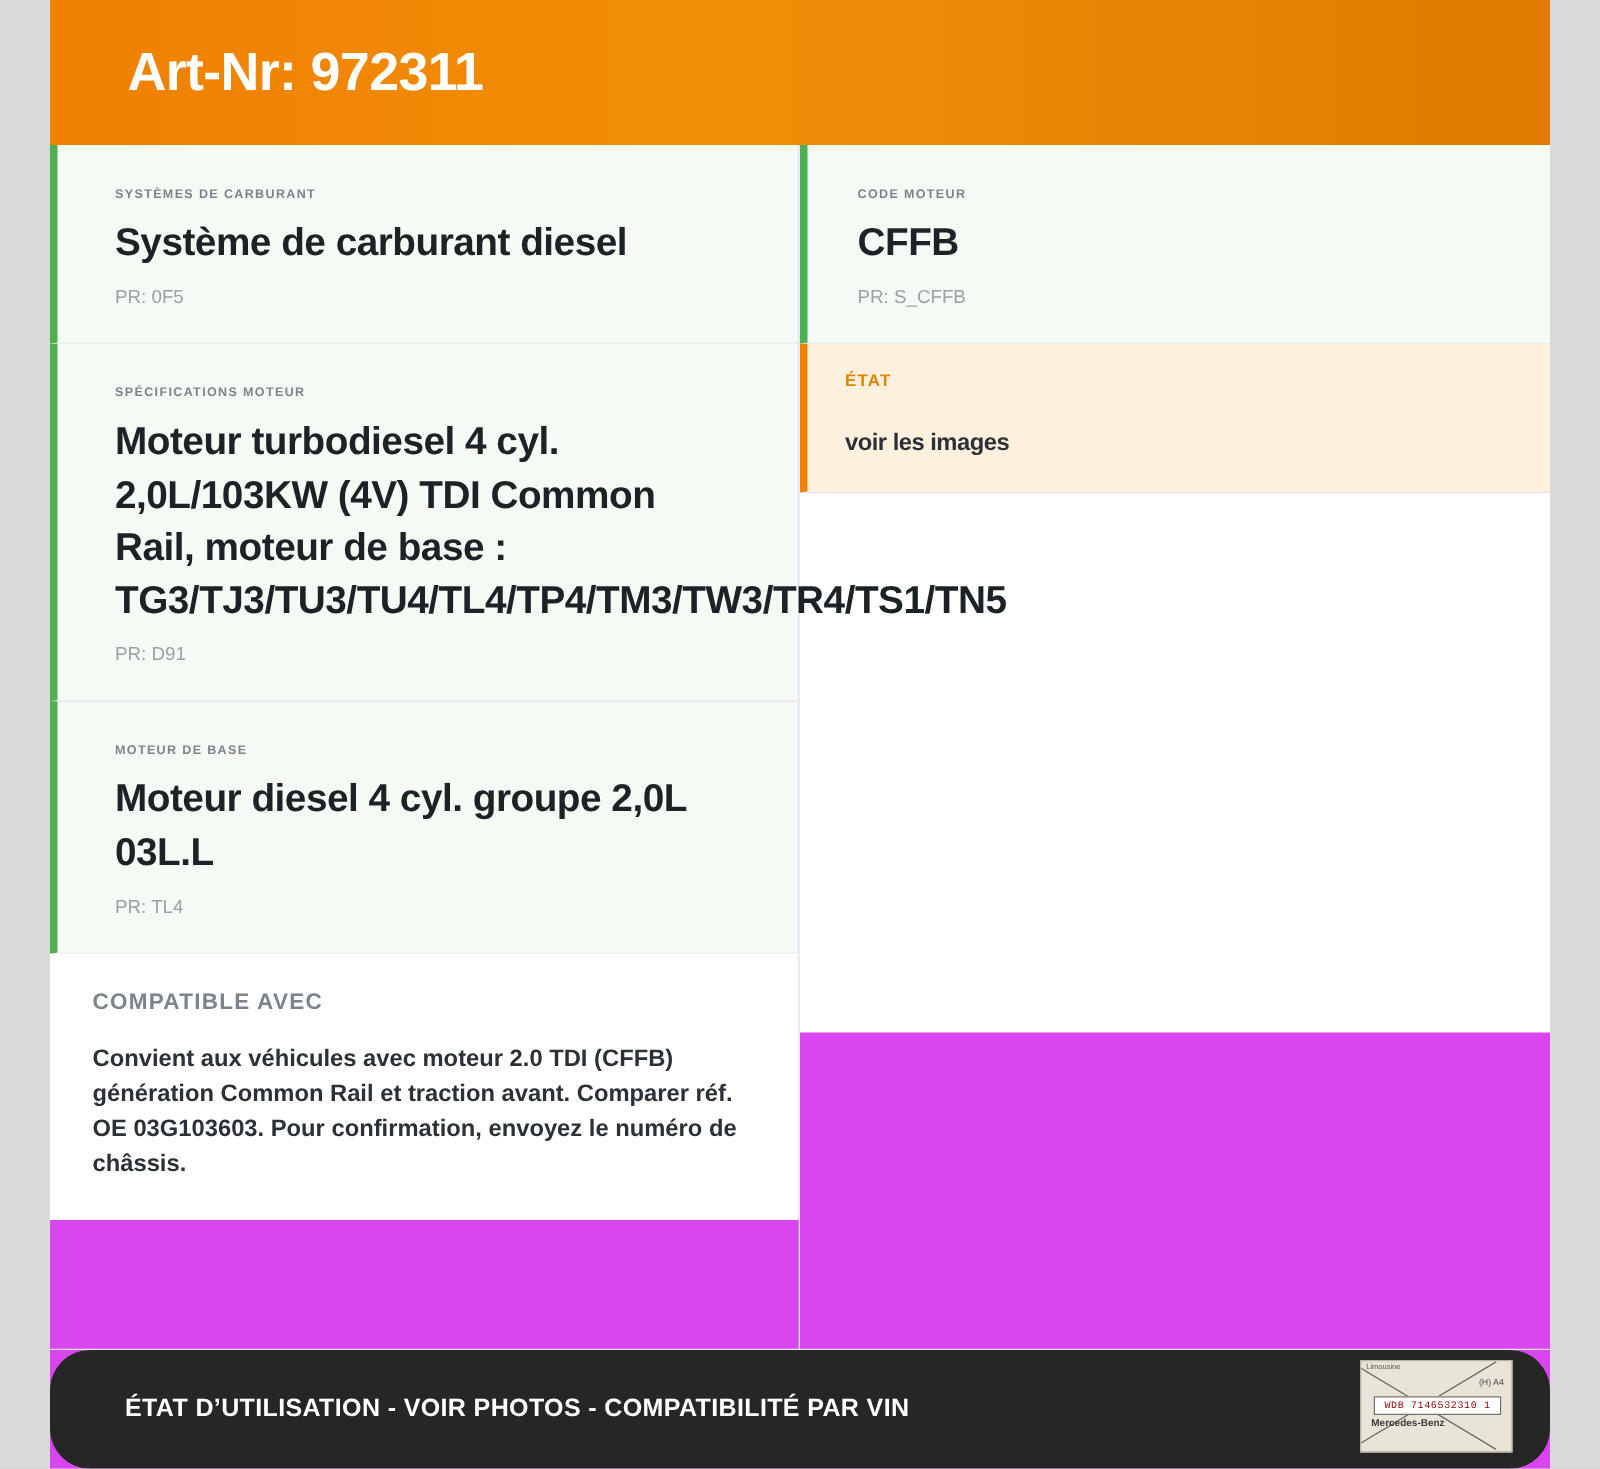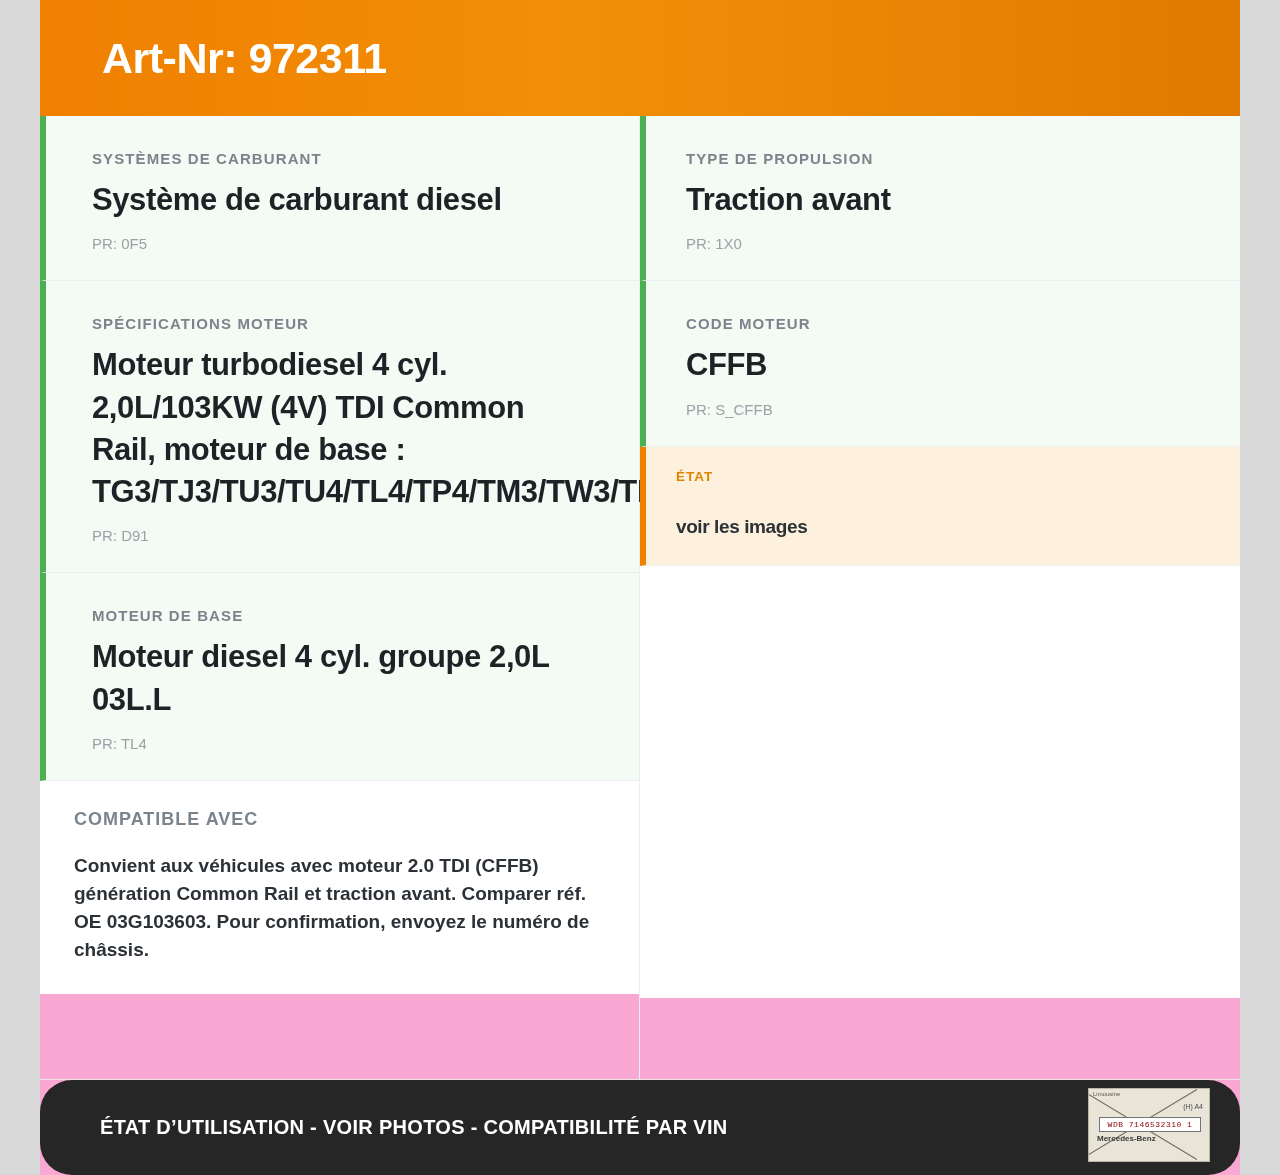--- a/index.html
+++ b/index.html
@@ -19,21 +19,21 @@
     height: 1175px;
     background: #d9d9d9;
     overflow: hidden;
   }
   .sheet {
     position: absolute;
     left: 40px;
     top: 0;
     width: 1200px;
     height: 1175px;
-    background: #f9a8d4;
+    background: #d946ef;
     box-shadow: 0 0 0 0 rgba(0,0,0,0);
   }
   
   .header {
     height: 116px;
     background: linear-gradient(90deg, #f08000 0%, #f28f08 45%, #e07a00 100%);
     display: flex;
     align-items: center;
     padding-left: 62px;
     box-sizing: border-box;
@@ -73,21 +73,21 @@
   }
   .card.orange {
     background: #fdf0dd;
     border-left: 6px solid #f08000;
     padding: 22px 46px 24px 30px;
   }
   .card.green.right, .card.plain.right {
     padding-left: 40px;
   }
   .label {
-    font-size: 15px;
+    font-size: 10px;
     font-weight: bold;
     letter-spacing: 1.1px;
     color: #7b848c;
     text-transform: uppercase;
     margin: 0 0 12px 0;
   }
   .label.orange-label {
     color: #e08400;
     font-size: 13.5px;
     letter-spacing: 1px;
@@ -255,25 +255,20 @@
 
         <div class="card compat">
           <div class="label">COMPATIBLE AVEC</div>
           <div class="compat-text">Convient aux véhicules avec moteur 2.0 TDI (CFFB) génération Common Rail et traction avant. Comparer réf. OE 03G103603. Pour confirmation, envoyez le numéro de châssis.</div>
         </div>
 
       </div>
 
       <div class="col-right">
 
-        <div class="card green right">
-          <div class="label">TYPE DE PROPULSION</div>
-          <div class="value">Traction avant</div>
-          <div class="pr">PR: 1X0</div>
-        </div>
 
         <div class="card green right">
           <div class="label">CODE MOTEUR</div>
           <div class="value">CFFB</div>
           <div class="pr">PR: S_CFFB</div>
         </div>
 
         <div class="card orange">
           <div class="label orange-label">ÉTAT</div>
           <div class="value small">voir les images</div>

